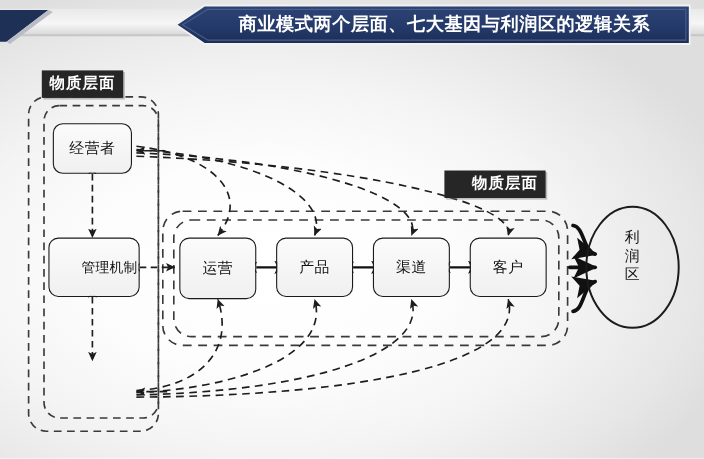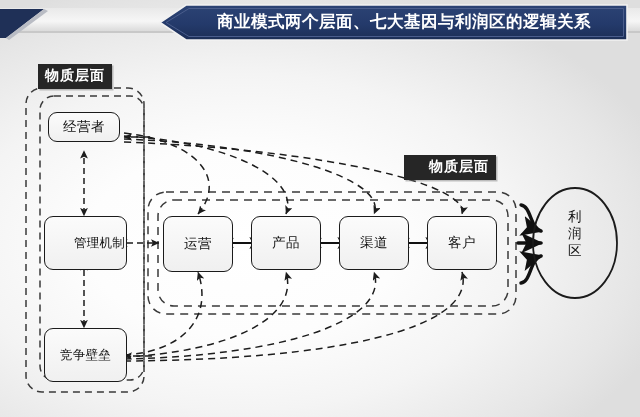--- a/index.html
+++ b/index.html
@@ -186,31 +186,28 @@
     <path d="M 518 243 L 541 243" fill="none" stroke="#111111" stroke-width="3.4" stroke-linecap="round" marker-end="url(#ahb)"></path>
     <path d="M 521 283 C 531 282, 530 259, 541 256" fill="none" stroke="#111111" stroke-width="3.4" stroke-linecap="round" marker-end="url(#ahb)"></path>
 
     <ellipse cx="575" cy="243" rx="42" ry="55" fill="none" stroke="#1b1b1b" stroke-width="1.8"></ellipse>
   </svg>
 
   <div class="layer-tag" style="left:38px; top:64px;">物质层面</div>
 
   <div class="layer-tag" style="left:404px; top:155px;padding-left:25px;">物质层面</div>
 
-  <div class="node" style="left:48px; top:112px; width:72px; height:30px;">
+  <div class="node" style="left:48px; top:112px; width:72px; height:46px;">
     <span>经营者</span>
   </div>
 
   <div class="node small" style="left:44px; top:216px; width:83px; height:54px;padding-left:28px;">
     <span>管理机制</span>
   </div>
 
-  <div class="node small" style="left:44px; top:328px; width:83px; height:54px;">
-    <span>竞争壁垒</span>
-  </div>
 
   <div class="node" style="left:163px; top:216px; width:70px; height:56px;">
     <span>运营</span>
   </div>
 
   <div class="node" style="left:339px; top:216px; width:70px; height:54px;">
     <span>渠道</span>
   </div>
 
   <div class="node" style="left:251px; top:216px; width:70px; height:54px;">

